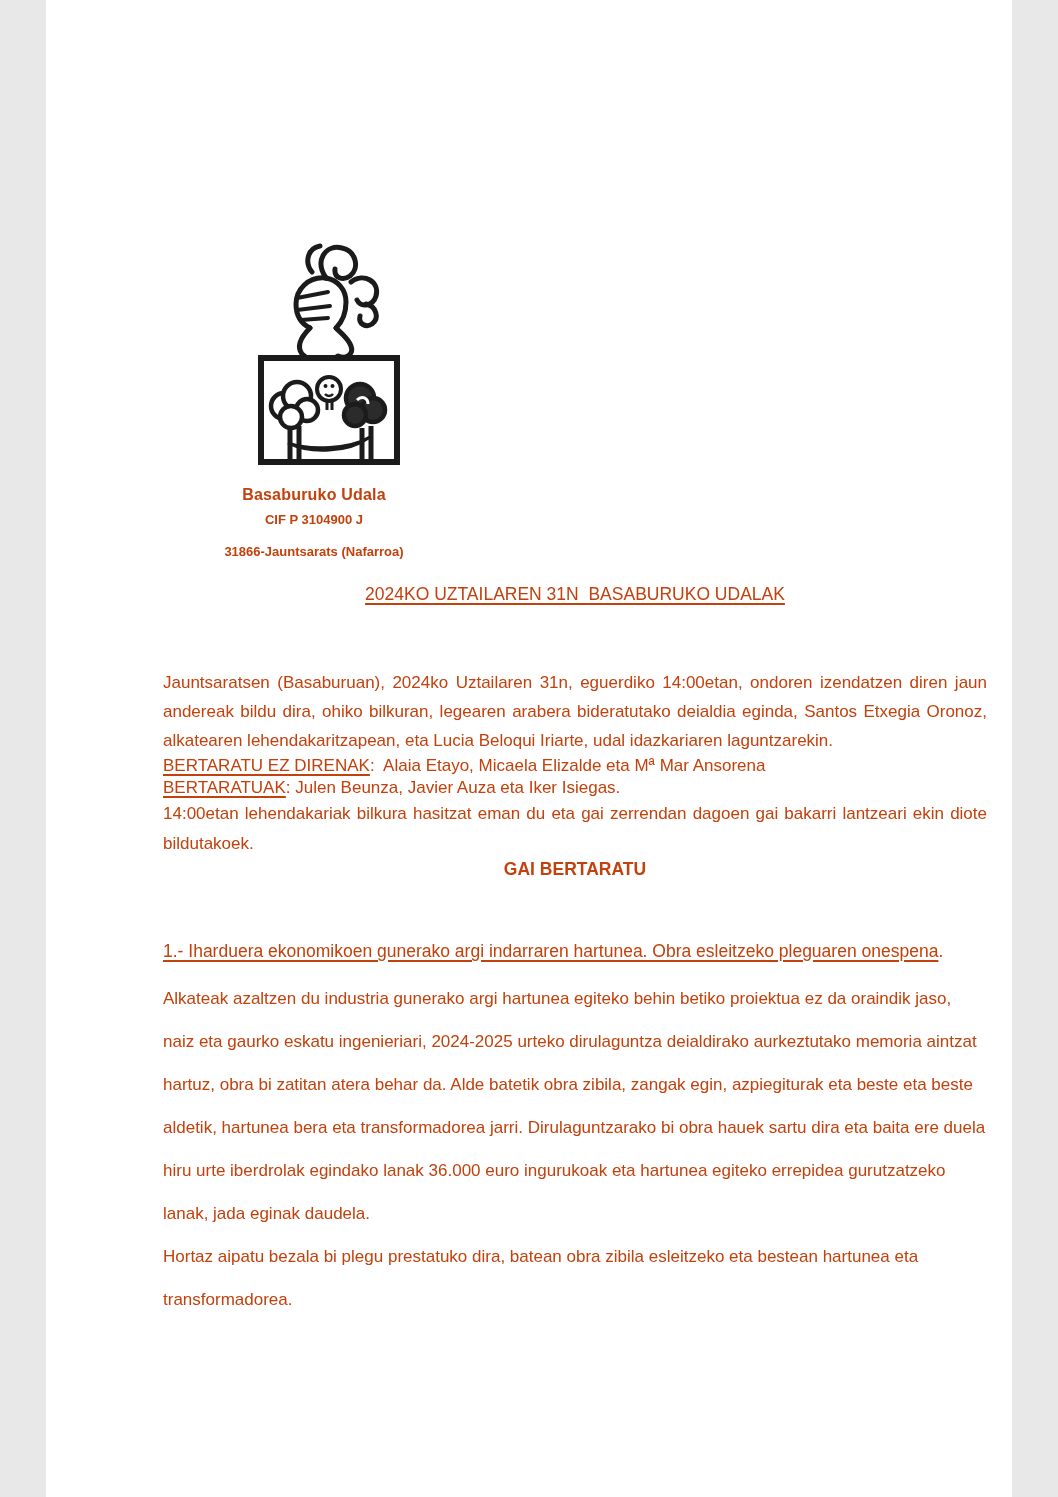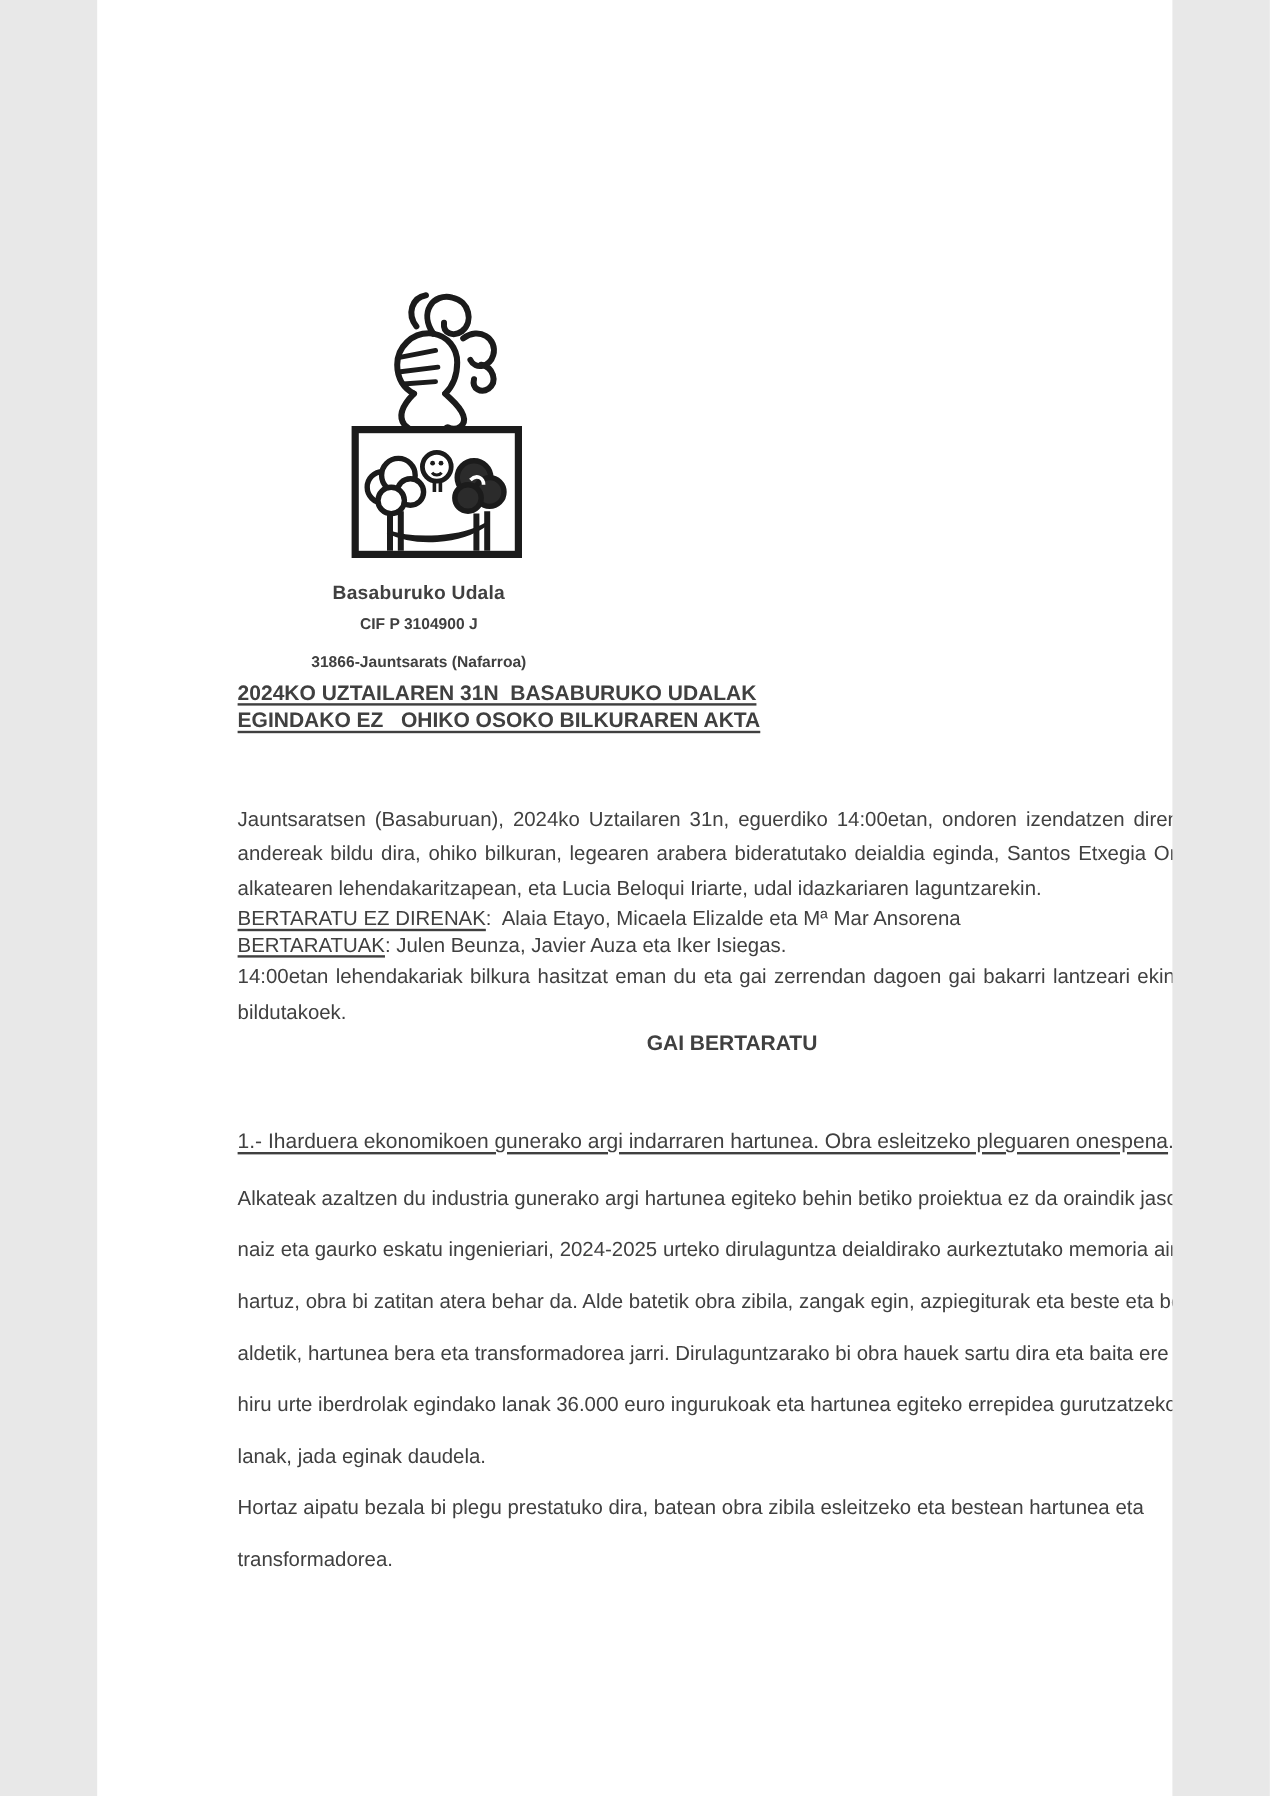--- a/index.html
+++ b/index.html
@@ -1,30 +1,30 @@
 <!DOCTYPE html>
 <html><head>
 <meta charset="utf-8">
 <style>
   html,body{margin:0;padding:0;background:#e8e8e8;}
   .page{
-    position:relative;width:896px;height:1497px;margin:0 auto;
-    background:#ffffff;color:#404040;
+    position:relative;width:966px;height:1497px;margin:0 auto;
+    background:#ffffff;color:#c2410c;
     font-family:"Liberation Sans","DejaVu Sans",sans-serif;
     overflow:hidden;
   }
   
   .letterhead{position:absolute;top:240px;left:118px;width:300px;text-align:center;font-weight:bold;}
   .letterhead svg{display:block;margin:0 0 0 90px;}
   .org-name{margin-top:18px;font-size:16px;letter-spacing:.2px;}
   .org-cif{margin-top:8px;font-size:13px;}
   .org-address{margin-top:17px;font-size:13px;}
   
-  .doc-title{position:absolute;top:566px;left:117px;width:824px;text-align:left;
-    font-weight:bold;font-size:17.5px;line-height:23px;}
+  .doc-title{position:absolute;top:583px;left:117px;width:824px;text-align:center;
+    font-weight:normal;font-size:17.5px;line-height:23px;}
   .title-line{white-space:pre-wrap;text-decoration:underline;
     text-decoration-thickness:2px;text-underline-offset:3px;}
   
   .content{position:absolute;top:668px;left:117px;width:824px;font-size:17px;}
   .content p{margin:0;}
   .p-intro{text-align:justify;line-height:29px;margin-bottom:12px;}
   .p-line{line-height:22px;margin-bottom:21px;}
   .u{text-decoration:underline;text-decoration-thickness:1.5px;text-underline-offset:3px;}
   .prewrap{white-space:pre-wrap;}
   .p-opening{text-align:justify;line-height:30px;margin-bottom:19px;}
@@ -80,21 +80,20 @@
 
       <path d="M34 203 C56 214 94 213 116 197 C96 209 56 211 34 203 Z" fill="#1b1b1b" stroke="#1b1b1b" stroke-width="3"></path>
     </svg>
     <div class="org-name">Basaburuko Udala</div>
     <div class="org-cif">CIF P 3104900 J</div>
     <div class="org-address">31866-Jauntsarats (Nafarroa)</div>
   </div>
 
   <div class="doc-title">
     <div class="title-line">2024KO UZTAILAREN 31N  BASABURUKO UDALAK</div>
-    <div class="title-line">EGINDAKO EZ   OHIKO OSOKO BILKURAREN AKTA</div>
   </div>
 
   <div class="content">
 
     <p class="p-intro">Jauntsaratsen (Basaburuan), 2024ko Uztailaren 31n, eguerdiko 14:00etan, ondoren izendatzen diren jaun andereak bildu dira, ohiko bilkuran, legearen arabera bideratutako deialdia eginda, Santos Etxegia Oronoz, alkatearen lehendakaritzapean, eta Lucia Beloqui Iriarte, udal idazkariaren laguntzarekin.</p>
 
     <p class="p-line"><span class="u">BERTARATU EZ DIRENAK</span><span class="prewrap">:  Alaia Etayo, Micaela Elizalde eta Mª Mar Ansorena</span></p>
 
     <p class="p-line"><span class="u">BERTARATUAK</span><span class="prewrap">: Julen Beunza, Javier Auza eta Iker Isiegas.</span></p>
 

